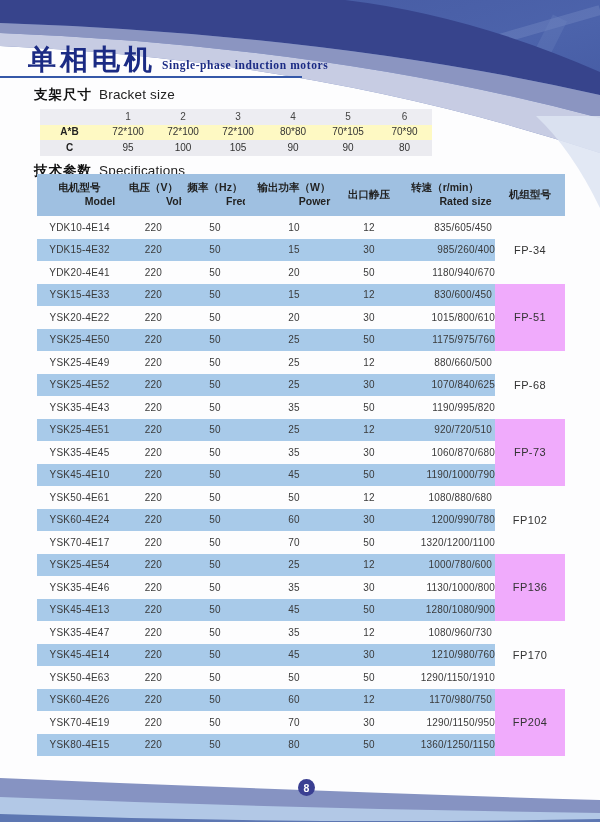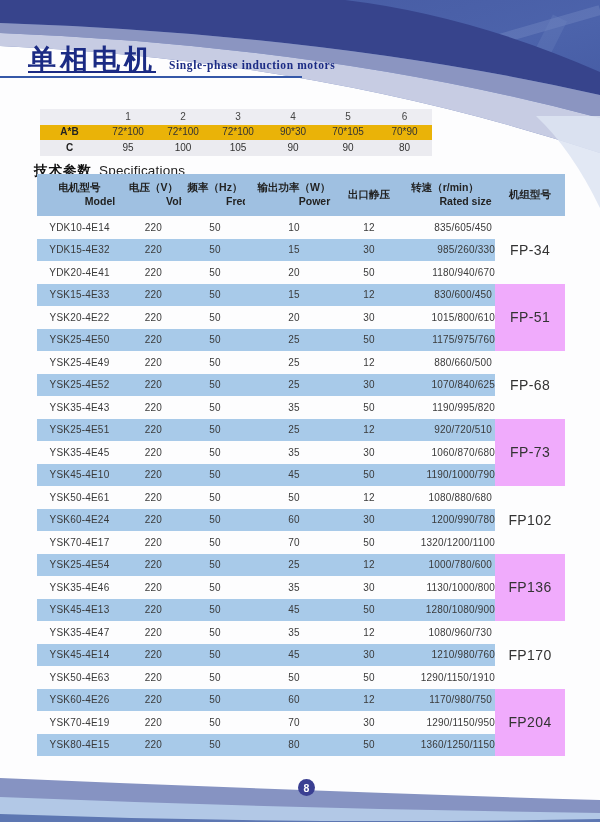--- a/index.html
+++ b/index.html
@@ -17,26 +17,25 @@
   .deco.bottom{bottom:0;}
 
   .title-row{
     position:absolute;left:28px;top:41px;z-index:2;
     display:flex;align-items:baseline;white-space:nowrap;
   }
   .title-cn{
     font-family:"Liberation Serif","DejaVu Serif",serif;
     font-weight:bold;font-size:28px;letter-spacing:4px;
     color:#1b2b84;
-    text-decoration:underline;
   }
   .title-en{
     font-family:"Liberation Serif","DejaVu Serif",serif;
     font-weight:bold;font-size:11.5px;letter-spacing:.6px;
-    color:#1b2b84;margin-left:13px;
+    color:#1b2b84;margin-left:6px;
   }
   .title-rule{
     position:absolute;left:0;top:76px;width:302px;height:2px;
     background:#3558a8;z-index:2;
   }
 
   .section-heading{
     position:absolute;z-index:2;display:flex;align-items:baseline;white-space:nowrap;
   }
   .section-heading .cn{font-weight:bold;font-size:13.5px;color:#111;letter-spacing:1px;}
@@ -54,40 +53,40 @@
   td:last-child,th:last-child{border-right:none;}
 
   
   .bracket-table{position:absolute;left:40px;top:109px;width:392px;}
   .bracket-table td{
     height:14.5px;font-size:10px;text-align:center;color:#333;
     border-bottom:1px solid transparent;
   }
   .bracket-table .hdr{background:#ededf2;color:#444;}
   .bracket-table .lbl{font-weight:bold;color:#222;}
-  .bracket-table tr.ab td{background:#eab308;}
+  .bracket-table tr.ab td{background:#fef9c3;}
   .bracket-table tr.c td{background:#ebebf0;}
 
   
   .specs-table{position:absolute;left:37px;top:174px;width:528px;}
   .specs-table th{
     height:42px;background:#9fc0e1;color:#222;
     font-size:10.5px;line-height:1.3;vertical-align:middle;text-align:center;
   }
   .specs-table th .cn{font-weight:bold;}
   .specs-table th .en{font-weight:bold;padding-left:41px;}
   .specs-table td{
     height:22.5px;font-size:10px;color:#3a3a3a;
     text-align:center;vertical-align:middle;letter-spacing:.2px;
   }
   .specs-table tr.shade td{background:#a8cae9;}
   .specs-table td.speed{text-align:right;padding-left:9px;}
   .specs-table td.group{
     background:transparent;vertical-align:middle;text-align:center;
-    font-size:14px;color:#333;letter-spacing:.4px;
+    font-size:11px;color:#333;letter-spacing:.4px;
   }
   .specs-table td.group.shaded{background:#f0abfc;}
 
   .page-number{
     position:absolute;left:298px;top:779px;z-index:3;
     width:17px;height:17px;border-radius:50%;
     background:#3a3f92;color:#fff;
     font-size:10.5px;font-weight:bold;
     display:flex;align-items:center;justify-content:center;
   }
@@ -114,20 +113,24 @@
     <path d="M0,46 Q320,60 600,153 L600,260 L0,260 Z" fill="#fdfdfe"></path>
     <path d="M536,116 L600,116 L600,208 Q572,150 536,116 Z" fill="#dde4f2" opacity="0.85"></path>
   </svg>
 
   <div class="title-row">
     <span class="title-cn">单相电机</span>
     <span class="title-en">Single-phase induction motors</span>
   </div>
   <div class="title-rule"></div>
 
+  <div class="section-heading bracket-heading">
+    <span class="cn">支架尺寸</span>
+    <span class="en">Bracket size</span>
+  </div>
   <table class="bracket-table">
     <colgroup>
       <col style="width:62px">
         <col style="width:55px">
         <col style="width:55px">
       <col style="width:55px">
         <col style="width:55px">
         <col style="width:55px">
         <col style="width:55px">
     </colgroup>
@@ -139,21 +142,21 @@
           <td class="hdr">3</td>
           <td class="hdr">4</td>
           <td class="hdr">5</td>
           <td class="hdr">6</td>
         </tr>
         <tr class="ab">
           <td class="lbl">A*B</td>
           <td>72*100</td>
           <td>72*100</td>
           <td>72*100</td>
-          <td>90*30</td>
+          <td>80*80</td>
           <td>70*105</td>
           <td>70*90</td>
         </tr>
         <tr class="c">
           <td class="lbl">C</td>
           <td>95</td>
           <td>100</td>
           <td>105</td>
           <td>90</td>
           <td>90</td>
@@ -215,21 +218,21 @@
           <td>12</td>
           <td class="speed">835/605/450</td>
           <td class="group" rowspan="3">FP-34</td>
         </tr>
         <tr class="shade">
           <td>YDK15-4E32</td>
           <td>220</td>
           <td>50</td>
           <td>15</td>
           <td>30</td>
-          <td class="speed">985/260/330</td>
+          <td class="speed">985/260/400</td>
         </tr>
         <tr>
           <td>YDK20-4E41</td>
           <td>220</td>
           <td>50</td>
           <td>20</td>
           <td>50</td>
           <td class="speed">1180/940/670</td>
         </tr>
         <tr class="shade">

